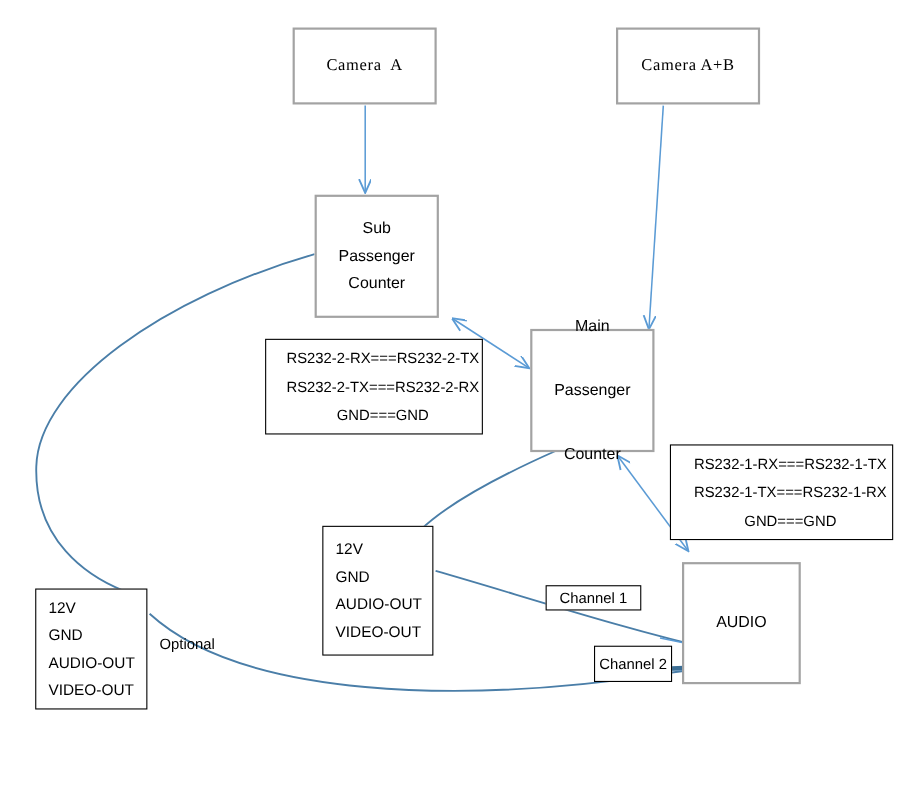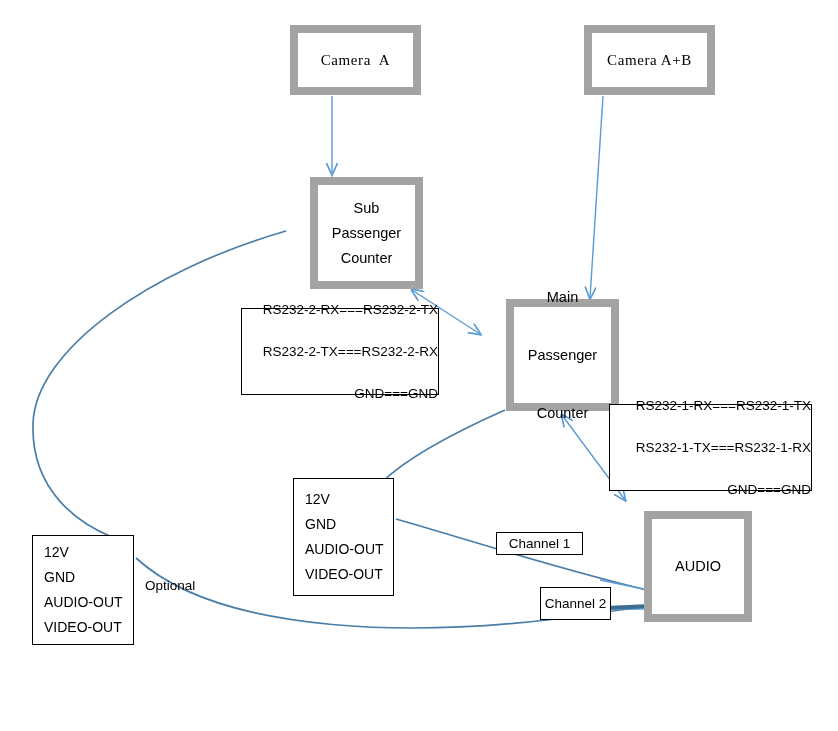--- a/index.html
+++ b/index.html
@@ -27,22 +27,21 @@
     position: absolute;
     box-sizing: border-box;
     display: flex;
     flex-direction: column;
     align-items: center;
     justify-content: center;
     background: #ffffff;
     z-index: 3;
   }
   .node.green {
-    border: 8px solid #a3a3a3;
-    margin-left: 24px;
+    border: 2px solid #a3a3a3;
   }
   .node.black {
     border: 1px solid #000000;
   }
   .node .line {
     font-size: 14.5px;
     color: #000000;
     line-height: 25px;
     white-space: pre;
   }
@@ -53,24 +52,23 @@
   }
   .node.leftalign {
     align-items: flex-start;
     padding-left: 11px;
   }
   .node.leftalign .line {
     font-size: 14px;
     line-height: 25px;
   }
   .node.note {
-    align-items: flex-end;
+    align-items: center;
     justify-content: center;
     padding-left: 16px;
-    gap: 16px;
   }
   .node.note .line {
     font-size: 13.5px;
     line-height: 26px;
   }
   .node.chan .line {
     font-size: 13.5px;
   }
   .floating-label {
     position: absolute;

